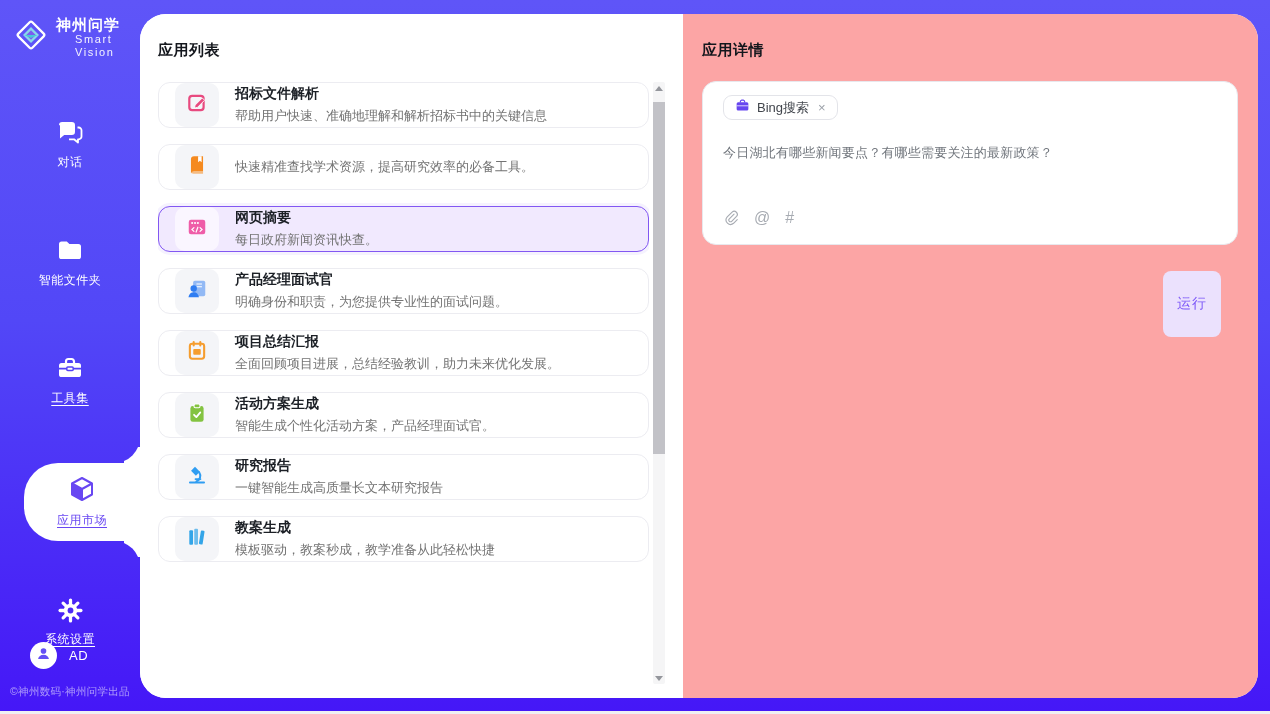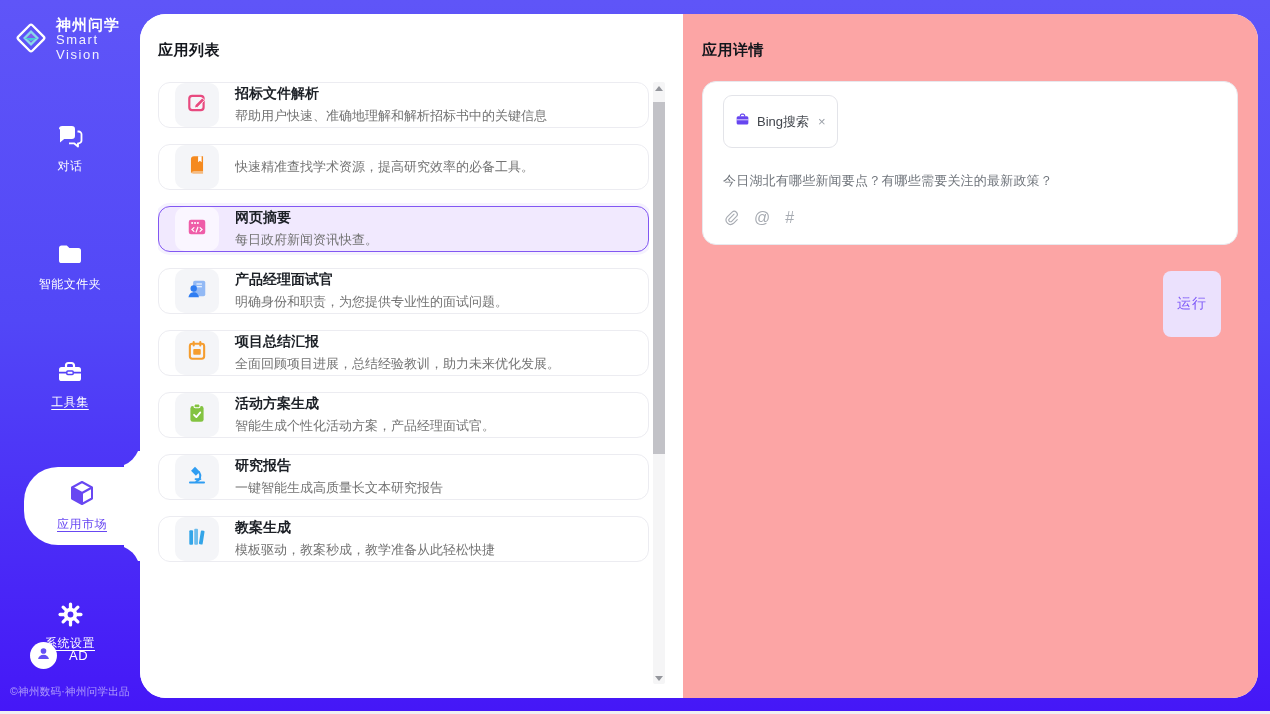--- a/index.html
+++ b/index.html
@@ -8,21 +8,21 @@
   body { font-family:"Liberation Sans","DejaVu Sans",sans-serif; background:#e9e9ef; overflow:hidden; }
   .app-bg { position:relative; width:1270px; height:711px;
     background:linear-gradient(180deg,#5f55f8 0%,#5247f7 45%,#4517f7 100%); }
   .bottom-strip { width:1270px; height:3px; background:#efeff3; }
 
   
   .sidebar { position:absolute; left:0; top:0; width:140px; height:711px; color:#fff; }
   .brand { display:flex; align-items:center; gap:8px; padding:16px 8px 0 14px; }
   .brand-text { display:flex; flex-direction:column; line-height:1.15; }
   .brand-name { font-size:15px; font-weight:700; letter-spacing:1px; }
-  .brand-sub { font-size:13px; letter-spacing:1.6px; opacity:.92; }
+  .brand-sub { font-size:11px; letter-spacing:1.6px; opacity:.92;margin-left:19px; }
   .side-menu { margin-top:50px; display:flex; flex-direction:column; gap:46px; }
   .side-item { position:relative; display:flex; flex-direction:column; align-items:center;
     gap:7px; padding:10px 0; color:#fff; cursor:pointer; }
   .side-label { font-size:12px; letter-spacing:.5px; }
   .side-label.underline { text-decoration:underline; text-underline-offset:3px; }
   .side-item.active { background:#fff; align-self:flex-end; width:116px;
     border-radius:34px 0 0 34px; color:#6847f2; padding:12px 0; }
   .side-item.active .side-label { color:#6847f2; }
   .side-item.active::before, .side-item.active::after { content:""; position:absolute; right:0;
     width:26px; height:26px; background:transparent; }
@@ -65,21 +65,21 @@
     border-bottom:5px solid #94969c; }
   .tri-down { width:0; height:0; border-left:4px solid transparent; border-right:4px solid transparent;
     border-top:5px solid #94969c; }
   .scroll-thumb { position:absolute; left:0; top:20px; width:12px; height:352px; background:#c2c2c7; }
 
   
   .detail-pane { flex:1; background:#fca5a5; padding:27px 20px 0 19px; }
   .prompt-card { margin-top:21px; height:164px; background:#fff; border:1px solid #e8e8ed;
     border-radius:14px; padding:13px 20px 10px; display:flex; flex-direction:column; }
   .tool-tag { display:inline-flex; align-items:center; gap:7px; align-self:flex-start;
-    border:1px solid #e3e4e9; border-radius:9px; background:#fff; padding:16px 11px; }
+    border:1px solid #e3e4e9; border-radius:9px; background:#fff; padding:2px 11px; }
   .tool-tag-label { font-size:13px; color:#41454c; }
   .tool-tag-close { font-size:13px; color:#9ba0a8; margin-left:2px; cursor:pointer; }
   .query-text { margin-top:24px; font-size:13px; color:#70757c; letter-spacing:.2px; }
   .composer-row { margin-top:auto; margin-bottom:8px; display:flex; align-items:center; gap:15px;
     color:#a7abb2; }
   .composer-icon { display:flex; align-items:center; font-size:16px; line-height:1; cursor:pointer; }
   .run-row { display:flex; justify-content:flex-end; padding-right:17px; margin-top:26px; }
   .run-button { border:none; background:#ebe1fd; color:#7c57f8; font-size:14px; letter-spacing:1px;
     padding:24px 14px; border-radius:8px; cursor:pointer; font-family:inherit; }
 </style>

